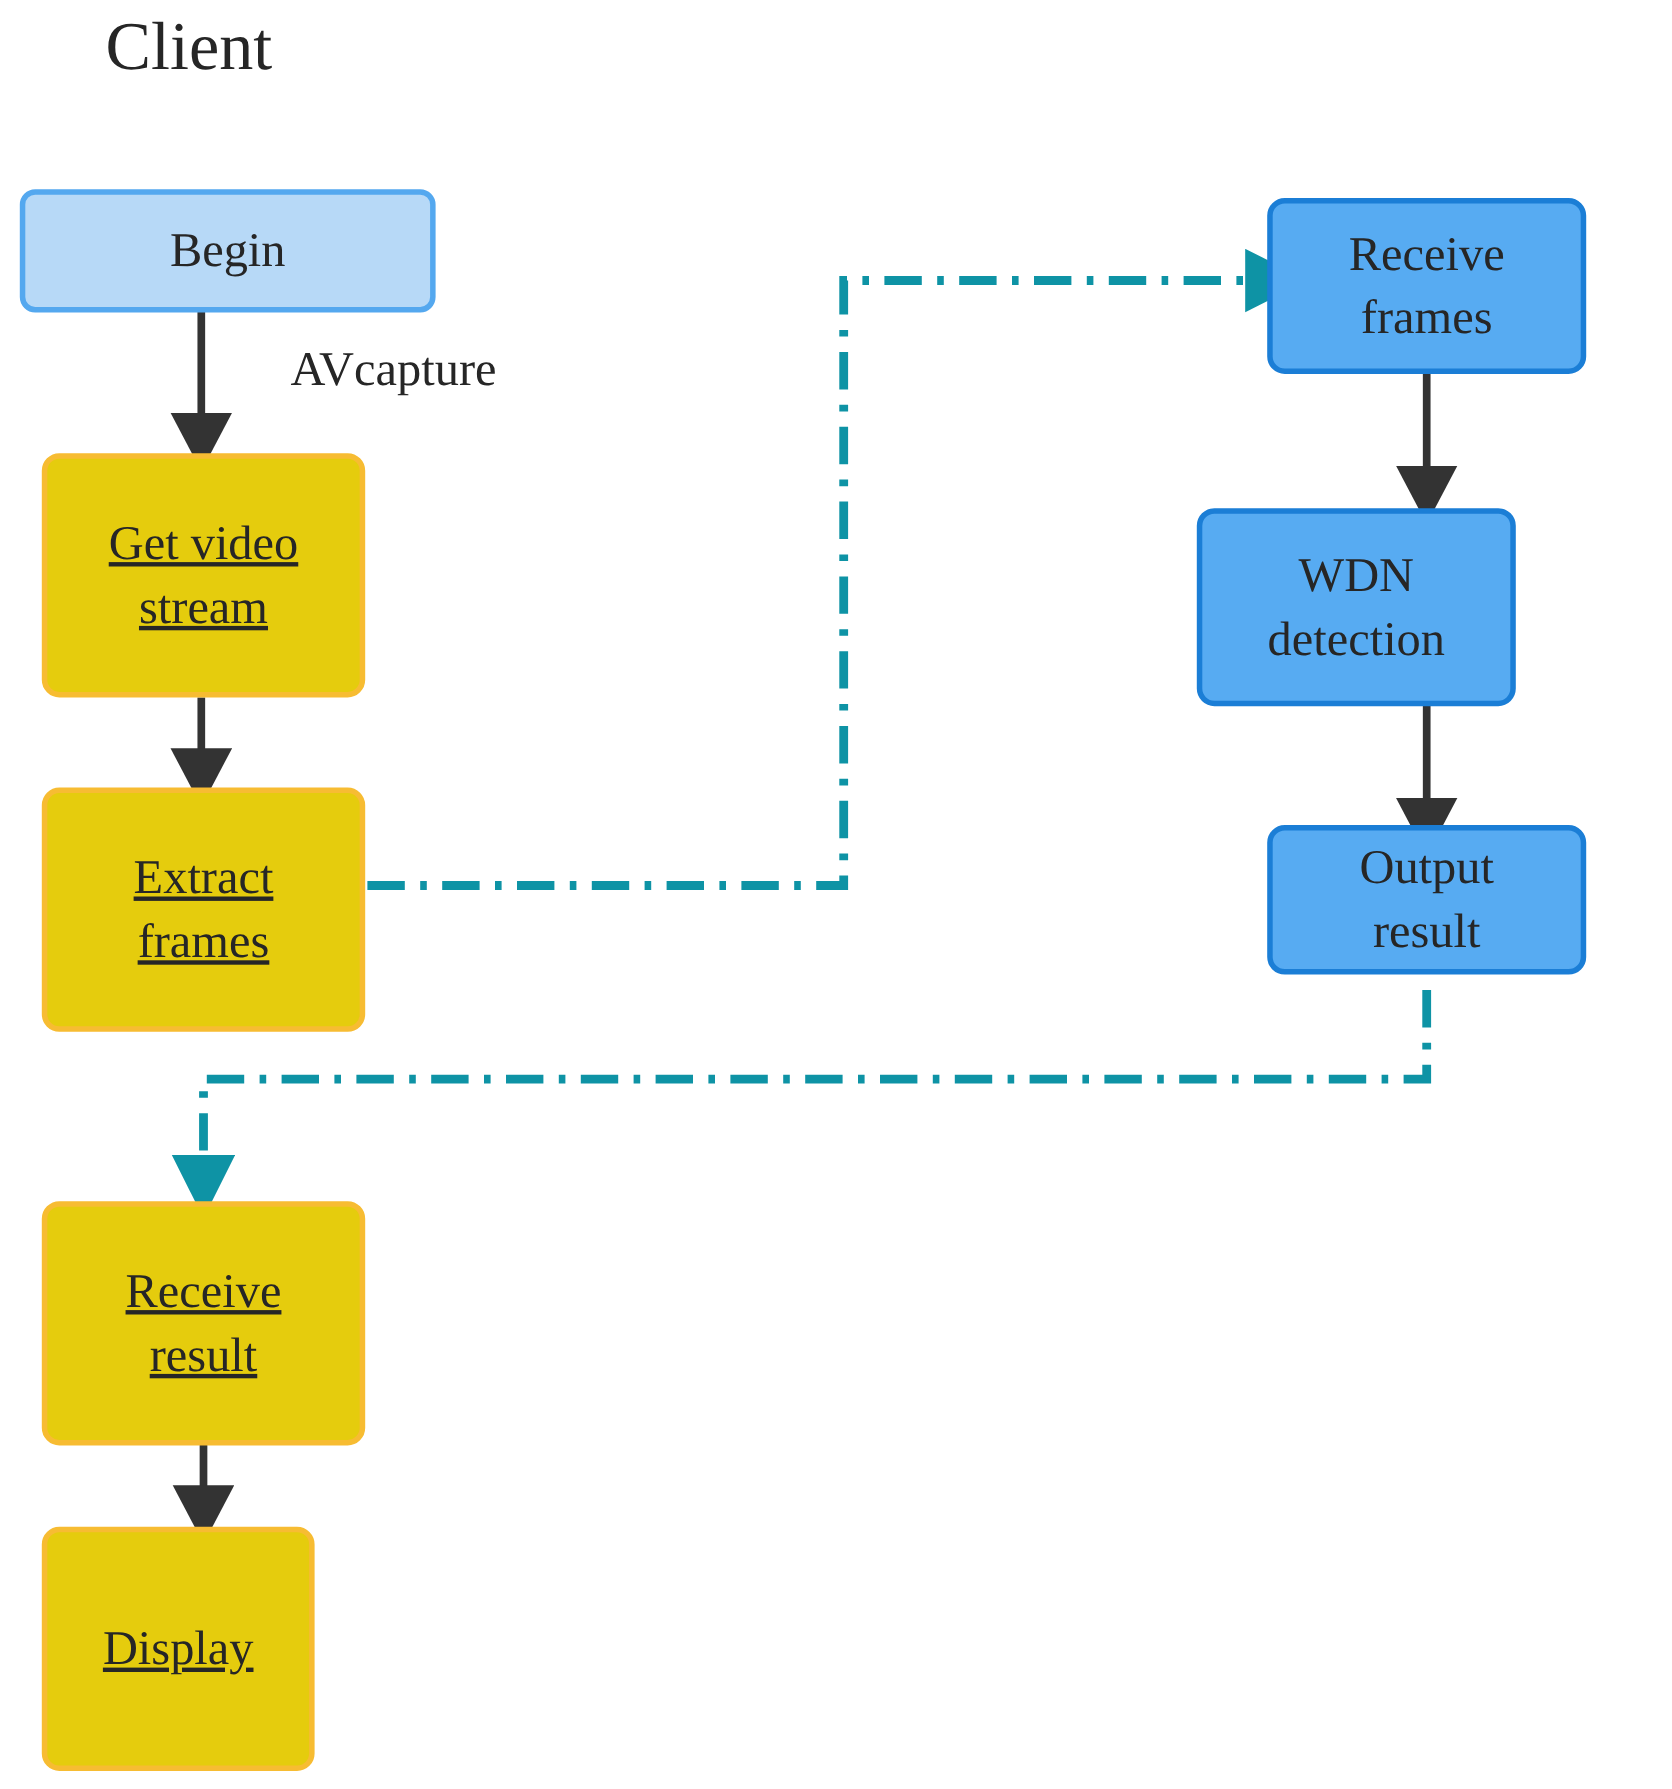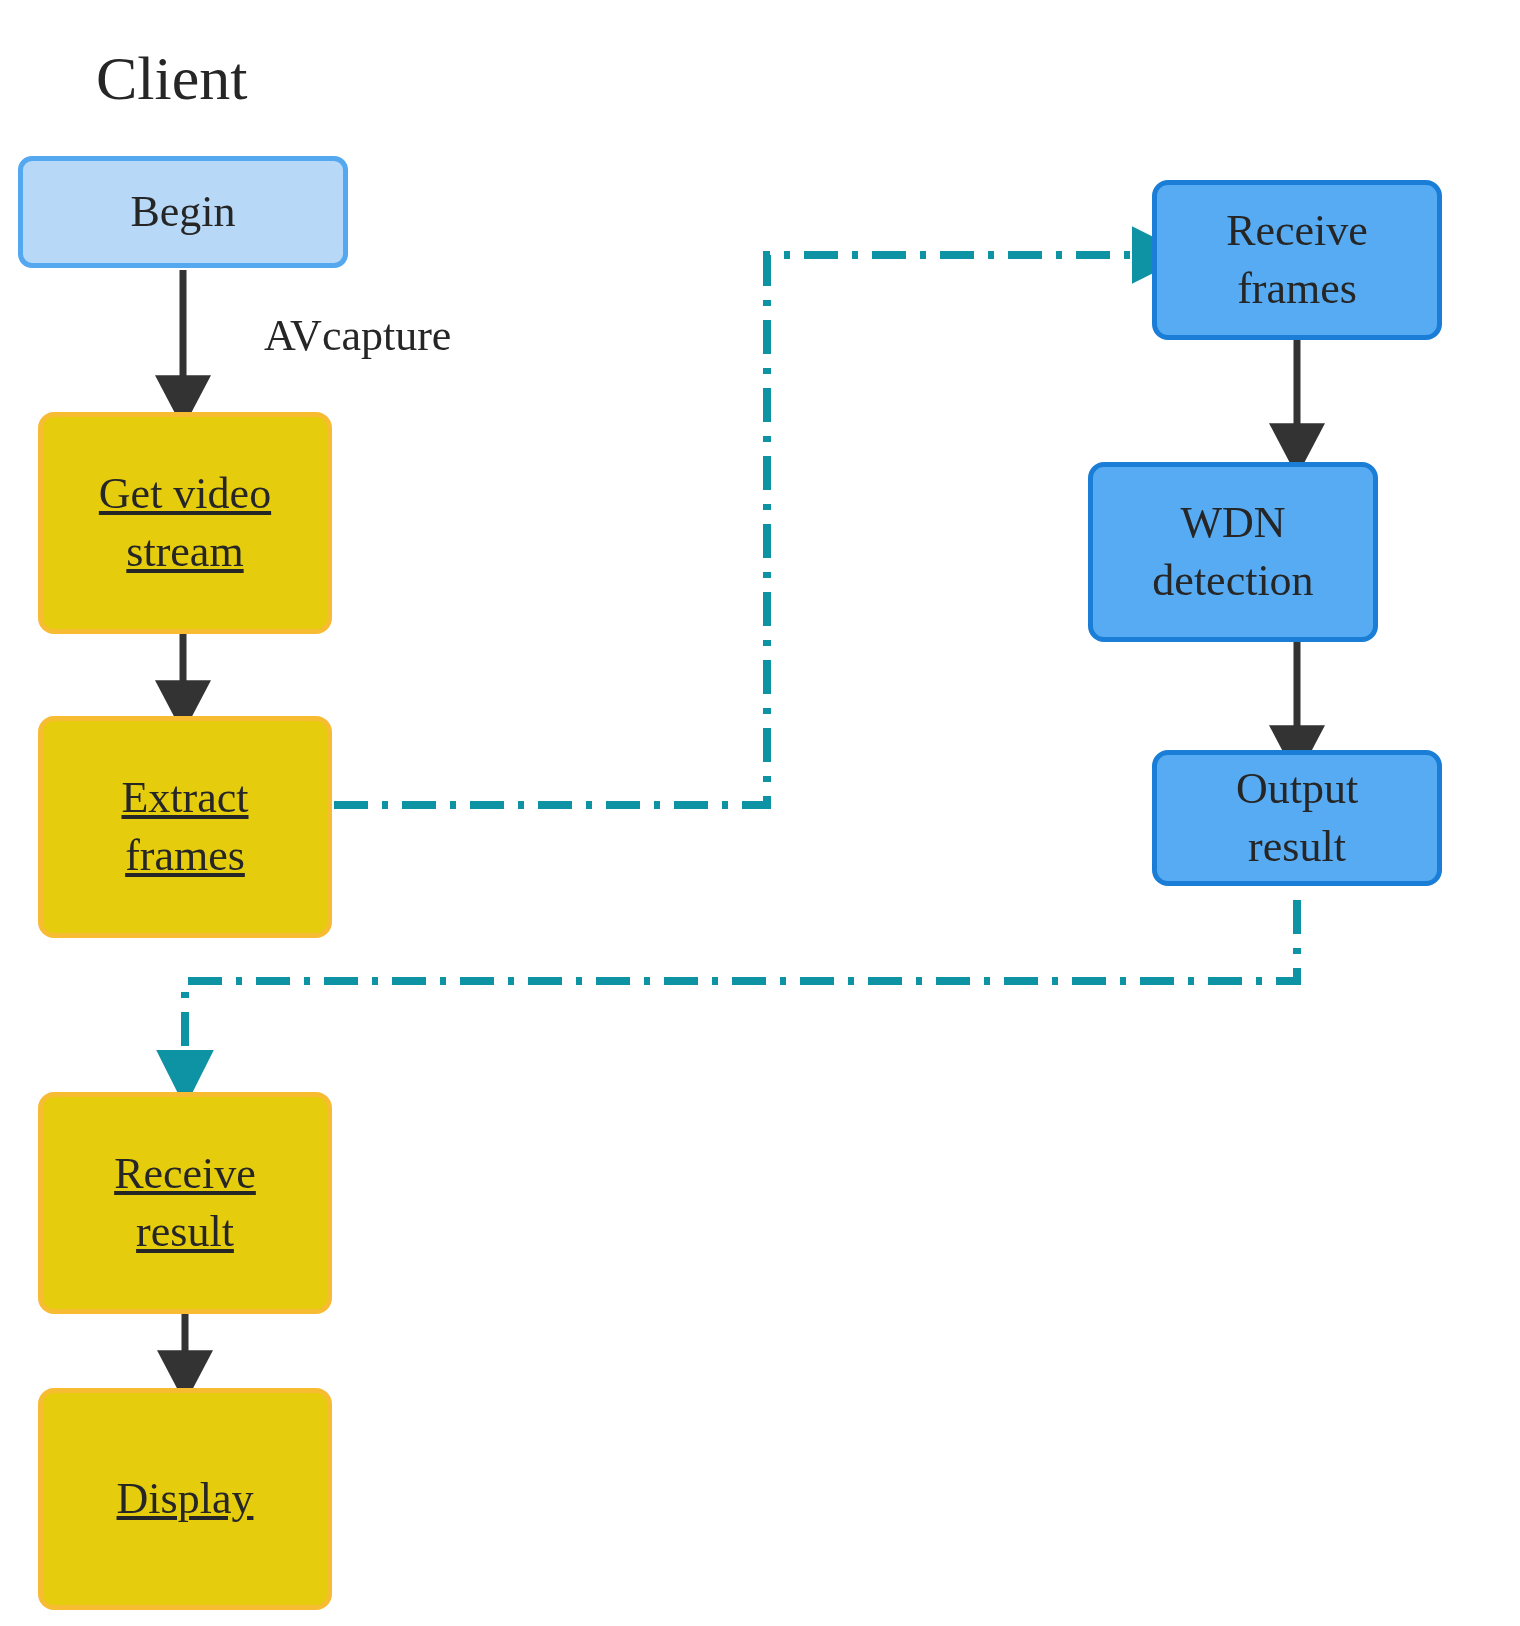--- a/index.html
+++ b/index.html
@@ -18,21 +18,20 @@
     background: #ffffff;
     overflow: hidden;
   }
   .lane-title {
     position: absolute;
     font-family: "Liberation Serif", "DejaVu Serif", serif;
     font-size: 62px;
     color: #262626;
     white-space: nowrap;
     line-height: 1;
-    margin-top: 35px;
   }
   #lane-title-client { left: 96px; top: 12px; }
   #lane-title-server { left: 1200px; top: 12px; }
 
   .node {
     position: absolute;
     box-sizing: border-box;
     display: flex;
     align-items: center;
     justify-content: center;
@@ -104,21 +103,21 @@
 
     <line x1="1297" y1="613" x2="1297" y2="763" stroke="#333333" stroke-width="7" marker-end="url(#arrow-dark)"></line>
 
     <path d="M1297,900 L1297,981 L185,981 L185,1090" fill="none" stroke="#0e93a5" stroke-width="8" stroke-dasharray="34 14 6 14" marker-end="url(#arrow-teal)"></path>
 
     <line x1="185" y1="1312" x2="185" y2="1388" stroke="#333333" stroke-width="7" marker-end="url(#arrow-dark)"></line>
   </svg>
 
   <div class="edge-label" id="label-avcapture" style="left:264px; top:310px;">AVcapture</div>
 
-  <div class="node node-begin" style="left:18px; top:156px; width:330px; height:112px;">
+  <div class="node node-begin" style="left:18px; top:172px; width:378px; height:112px;">
     <span>Begin</span>
   </div>
 
   <div class="node node-client" style="left:38px; top:412px; width:294px; height:222px;">
     <span>
       <span>Get video</span><br>
       <span>stream</span>
     </span>
   </div>
 
@@ -129,21 +128,21 @@
     </span>
   </div>
 
   <div class="node node-client" style="left:38px; top:1092px; width:294px; height:222px;">
     <span>
       <span>Receive</span><br>
       <span>result</span>
     </span>
   </div>
 
-  <div class="node node-client" style="left:38px; top:1388px; width:294px; height:222px;">
+  <div class="node node-client" style="left:38px; top:1388px; width:248px; height:222px;">
     <span>Display</span>
   </div>
 
   <div class="node node-server" style="left:1152px; top:180px; width:290px; height:160px;">
     <span>
       <span>Receive</span><br>
       <span>frames</span>
     </span>
   </div>
 

